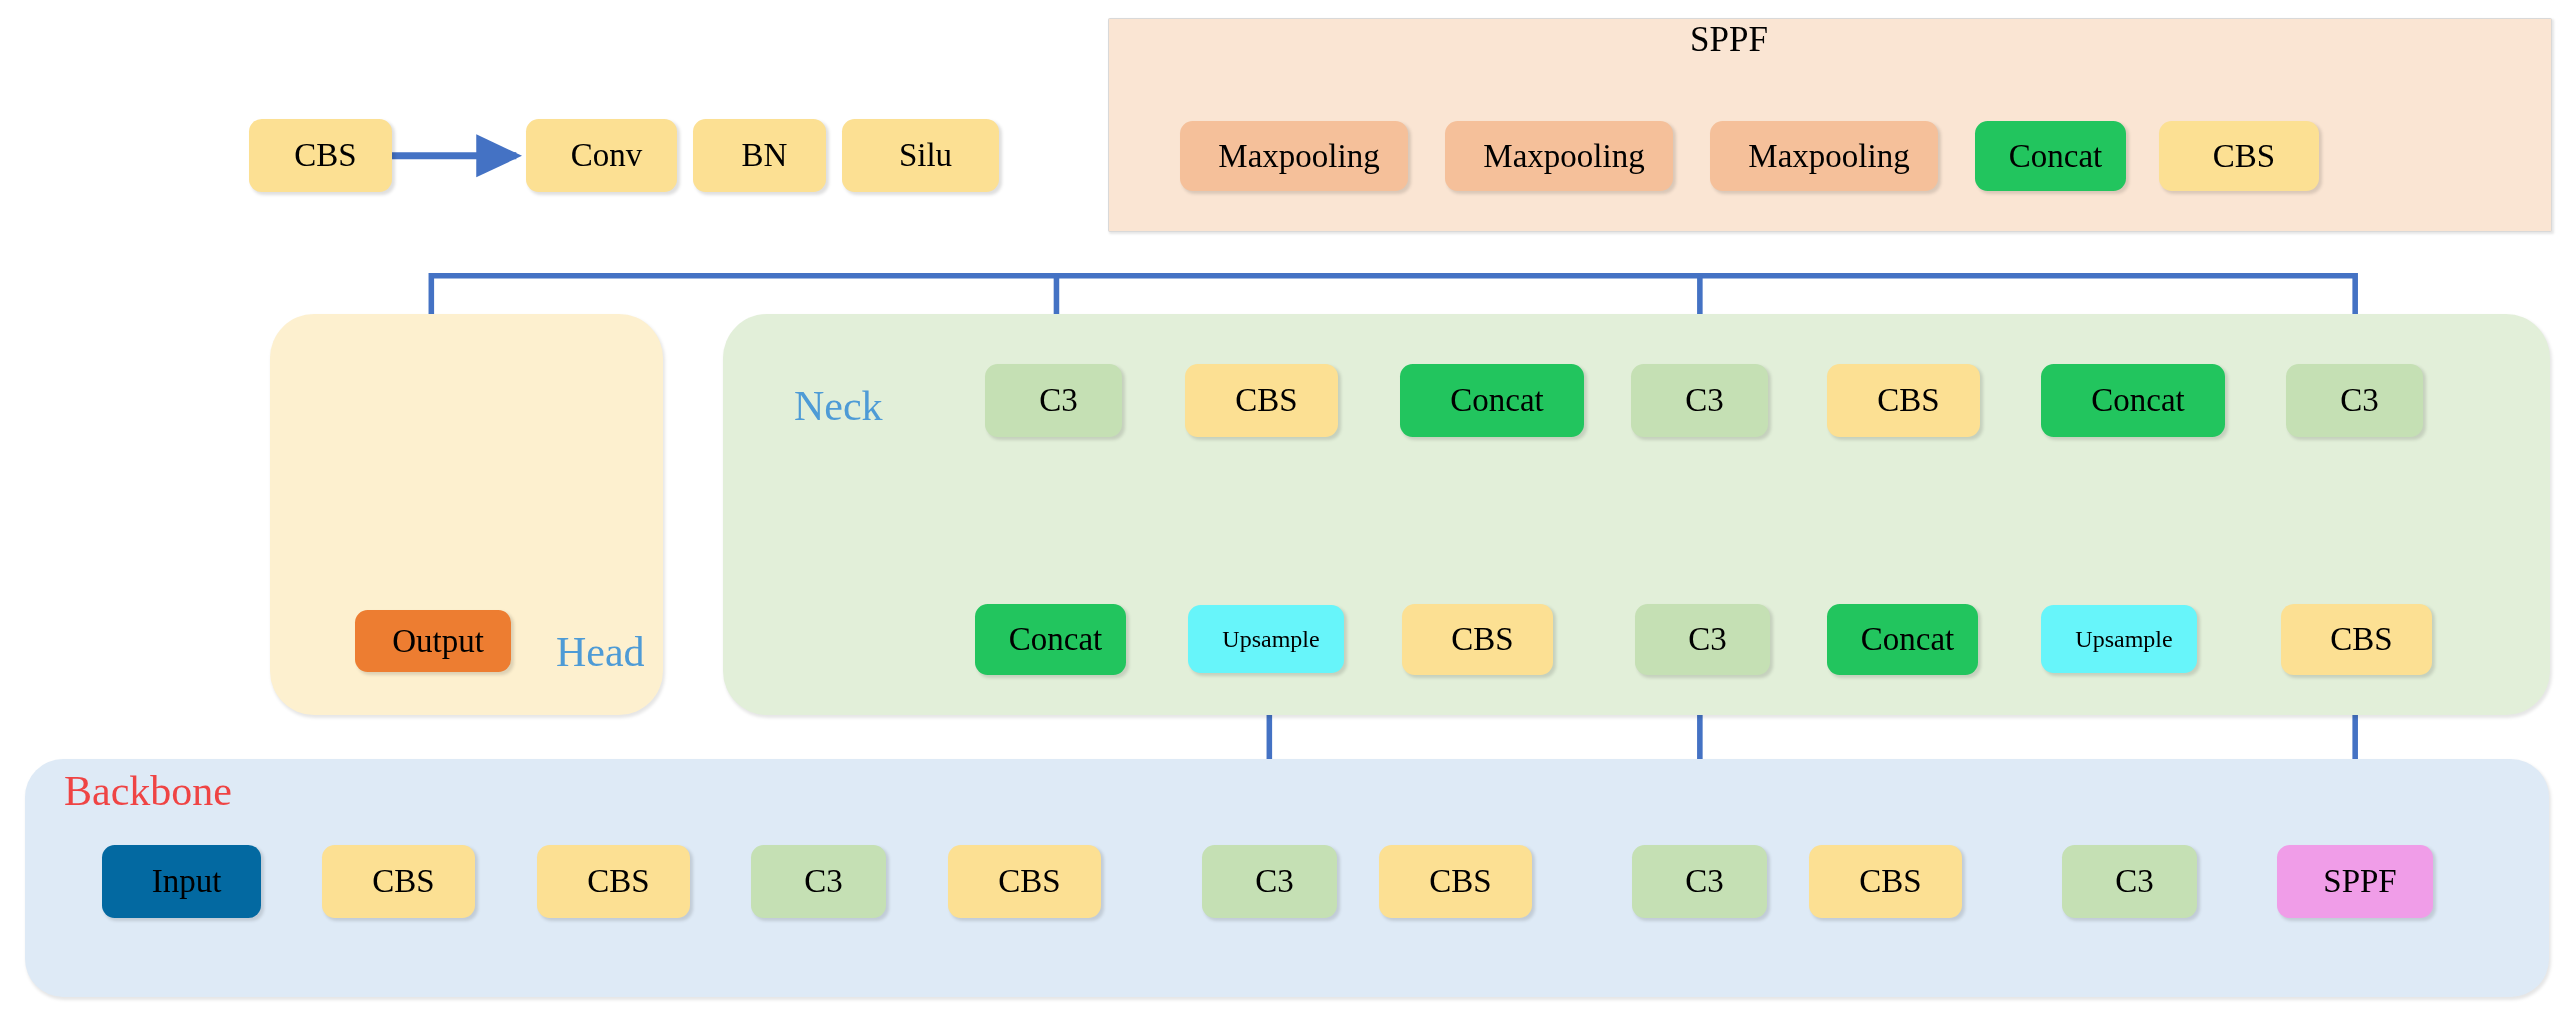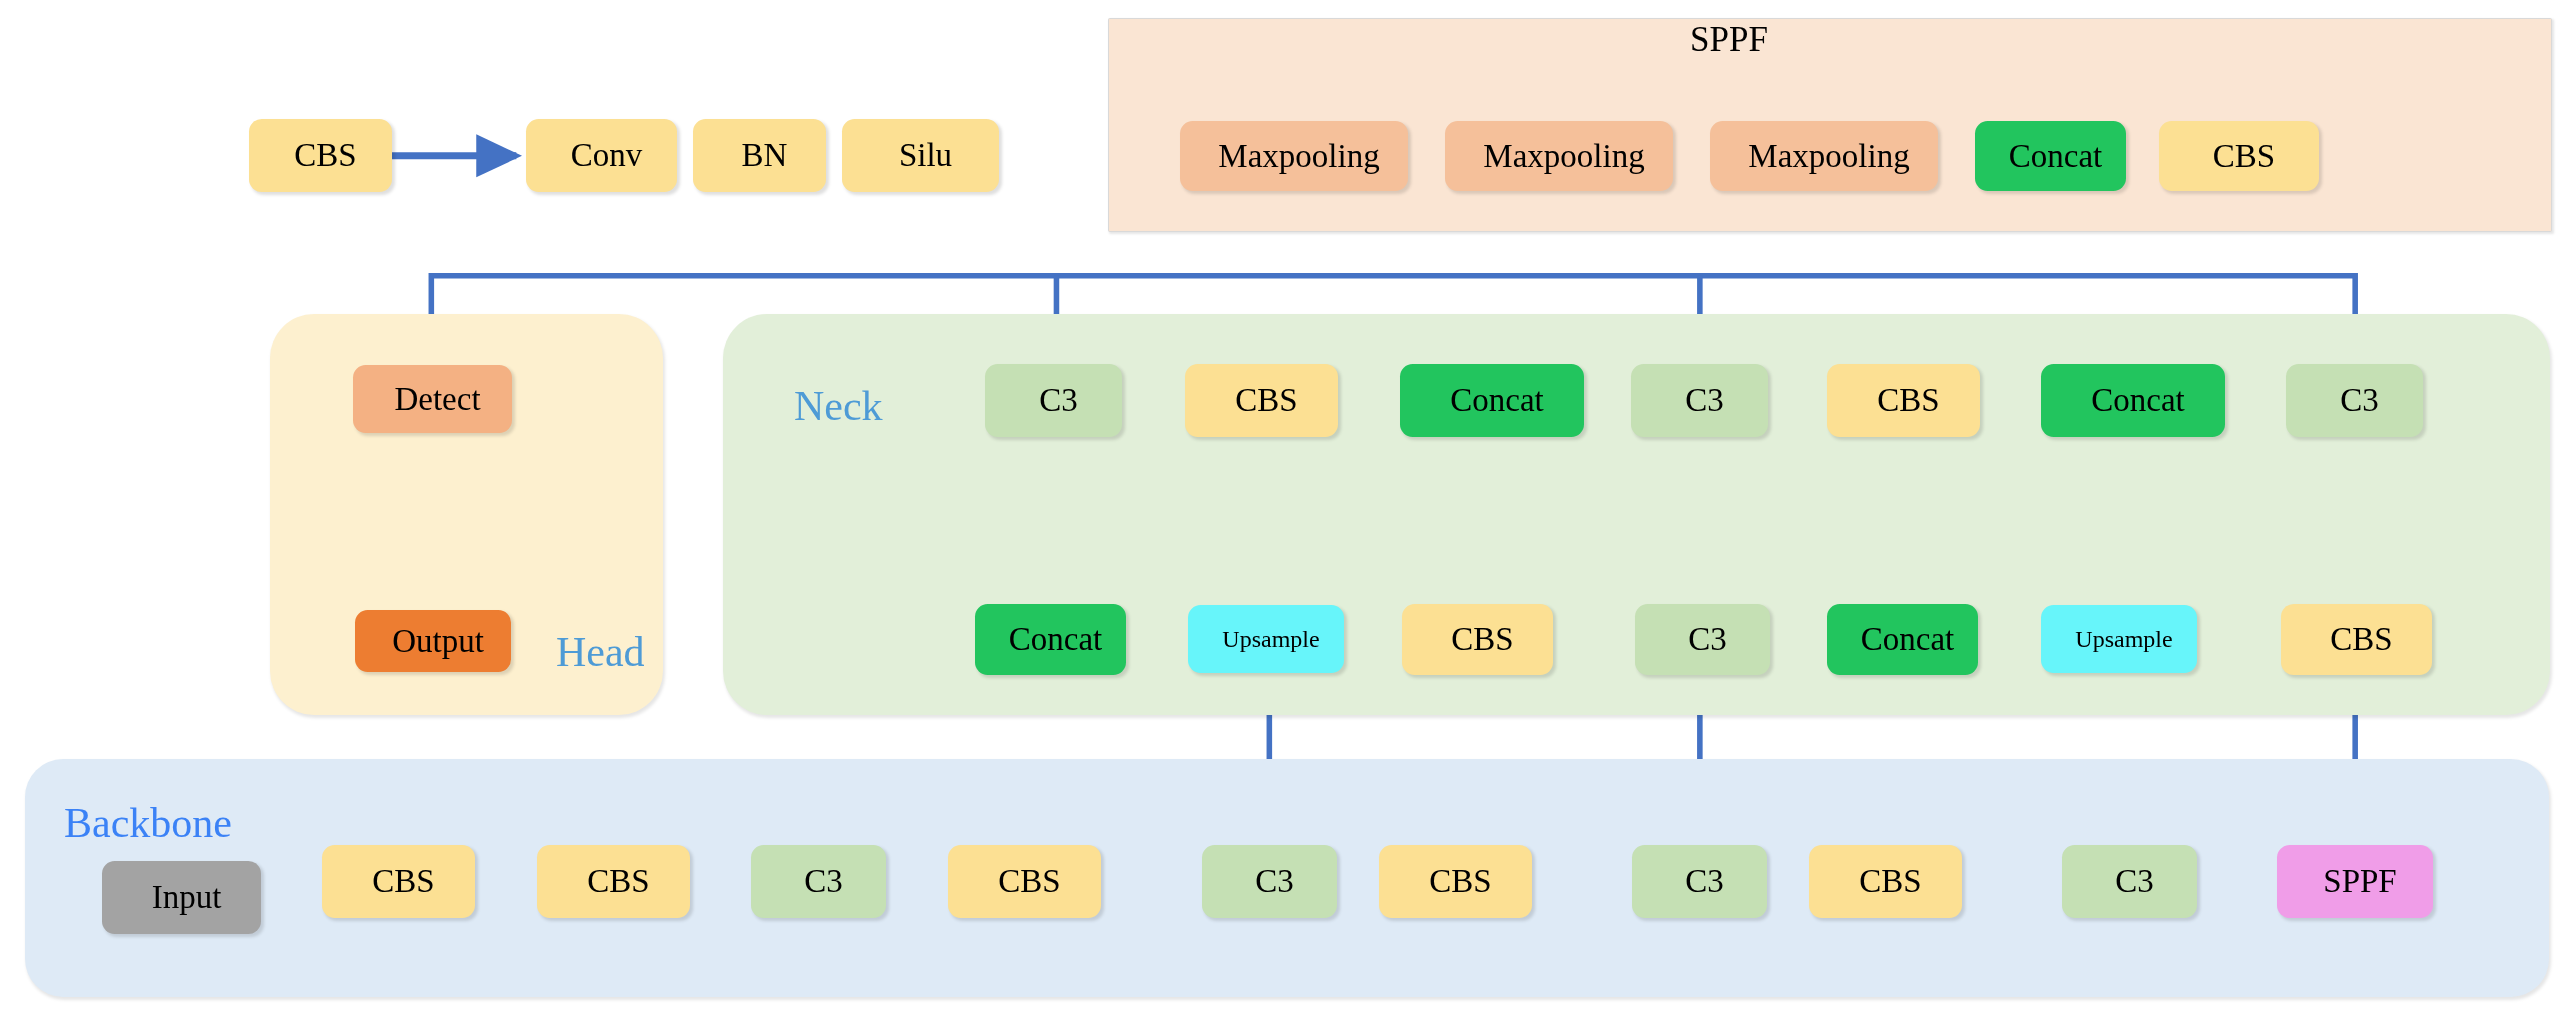--- a/index.html
+++ b/index.html
@@ -19,34 +19,34 @@
               background:#FDF0CF;border-radius:44px;
               box-shadow:1.6px 2.4px 3.2px rgba(0,0,0,.10);}
   #neck-group{left:723px;top:314px;width:1827px;height:401px;
               background:#E2EFD9;border-radius:44px;
               box-shadow:1.6px 2.4px 3.2px rgba(0,0,0,.10);}
   #backbone-group{left:25.4px;top:759px;width:2524px;height:238px;
               background:#DEEAF6;border-radius:38px;
               box-shadow:1.6px 2.4px 3.2px rgba(0,0,0,.10);}
 
   .lbl-head,.lbl-neck{color:#4E9BD6;}
-  .lbl-backbone{color:#3b82f6;margin-top:32px;}
+  .lbl-backbone{color:#ef4444;}
 
   
   .node{position:absolute;box-sizing:border-box;display:flex;
         align-items:center;justify-content:center;
         border-radius:12.7px;white-space:nowrap;
         box-shadow:2.4px 2.4px 3.2px rgba(0,0,0,.13);
         color:#000;font-size:33px;line-height:1;padding-left:10px;}
   .n-cbs     {background:#FCE093;}
   .n-c3      {background:#C5E0B4;}
   .n-concat  {background:#22c55e;}
   .n-up      {background:#67F5FA;}
   .n-sppf    {background:#F09DE8;}
-  .n-input   {background:#a3a3a3;margin-top:16px;}
+  .n-input   {background:#0369a1;}
   .n-detect  {background:#F4B183;}
   .n-output  {background:#ED7D31;}
   .n-maxpool {background:#F5C09A;}
 
   .node.small{font-size:33px;}
   .node.tiny{font-size:24px;font-family:Liberation Serif, serif;}
 
   
   #wires{position:absolute;left:0;top:0;width:2576px;height:1036px;
          pointer-events:none;}
@@ -153,23 +153,20 @@
     <span>Concat</span>
   </div>
   <div class="node n-cbs" style="left:2159px;top:121px;width:160px;height:70px;">
     <span>CBS</span>
   </div>
 
   <div class="group" id="head-group"></div>
   <div class="group-label lbl-head" style="left:556px;top:631px;">
     <span>Head</span>
   </div>
-  <div class="node n-detect" style="left:353px;top:365px;width:159px;height:68px;">
-    <span>Detect</span>
-  </div>
   <div class="node n-output small" style="left:355px;top:610px;width:156px;height:62px;">
     <span>Output</span>
   </div>
 
   <div class="group" id="neck-group"></div>
   <div class="group-label lbl-neck" style="left:794px;top:385px;">
     <span>Neck</span>
   </div>
 
   <div class="node n-c3" style="left:985px;top:364px;width:137px;height:73px;">

